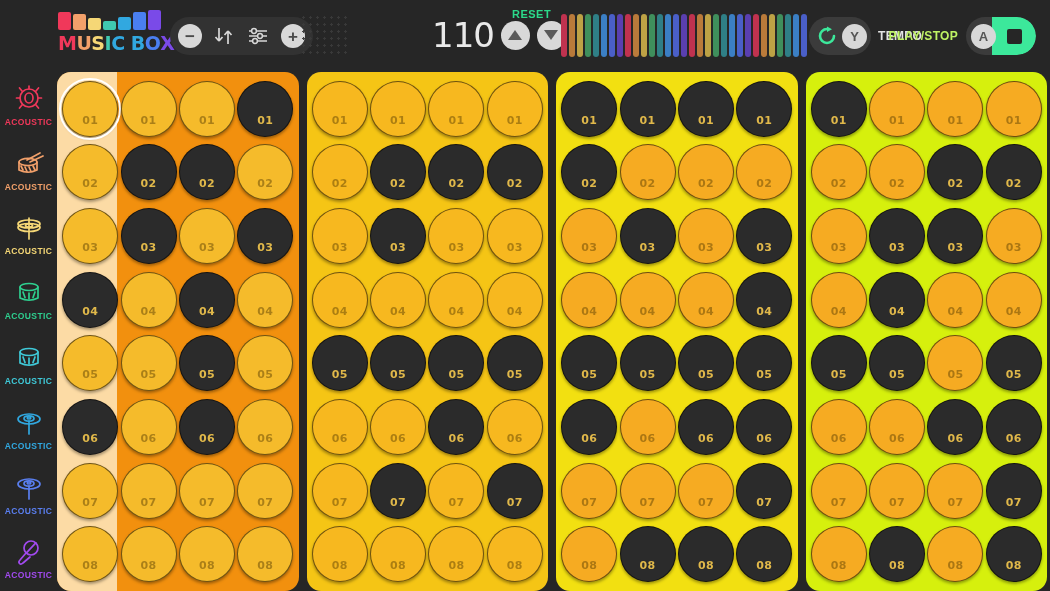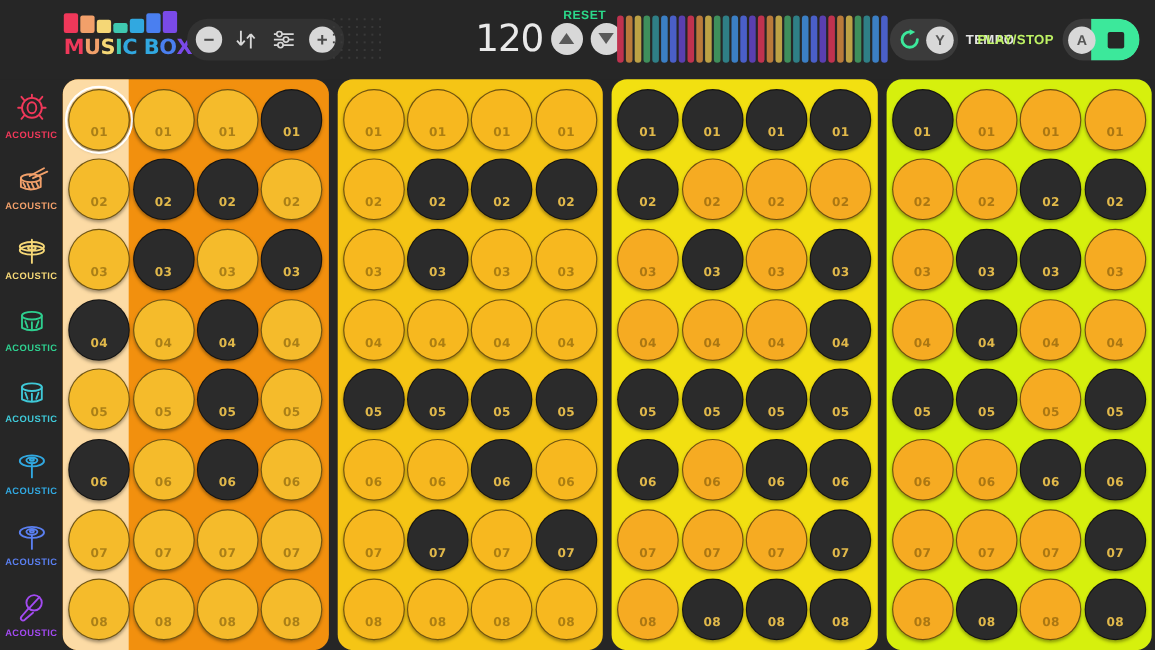--- a/index.html
+++ b/index.html
@@ -158,21 +158,21 @@
           <circle cx="13" cy="10" r="2.4" fill="#323232" stroke="#d8d8d8" stroke-width="1.5"></circle>
           <circle cx="8" cy="15" r="2.4" fill="#323232" stroke="#d8d8d8" stroke-width="1.5"></circle>
         </svg>
       </div>
       <div class="rnd-btn">+</div>
     </div>
 
     <div class="grille"></div>
 
     <div class="tempo">
-      <div class="tempo-num">120</div>
+      <div class="tempo-num">110</div>
       <div class="tempo-btn">
         <div class="tri tri-up"></div>
       </div>
       <div class="tempo-btn">
         <div class="tri tri-dn"></div>
       </div>
     </div>
     <div class="tempo-label">RESET</div>
 
     <div class="viz" id="viz">

